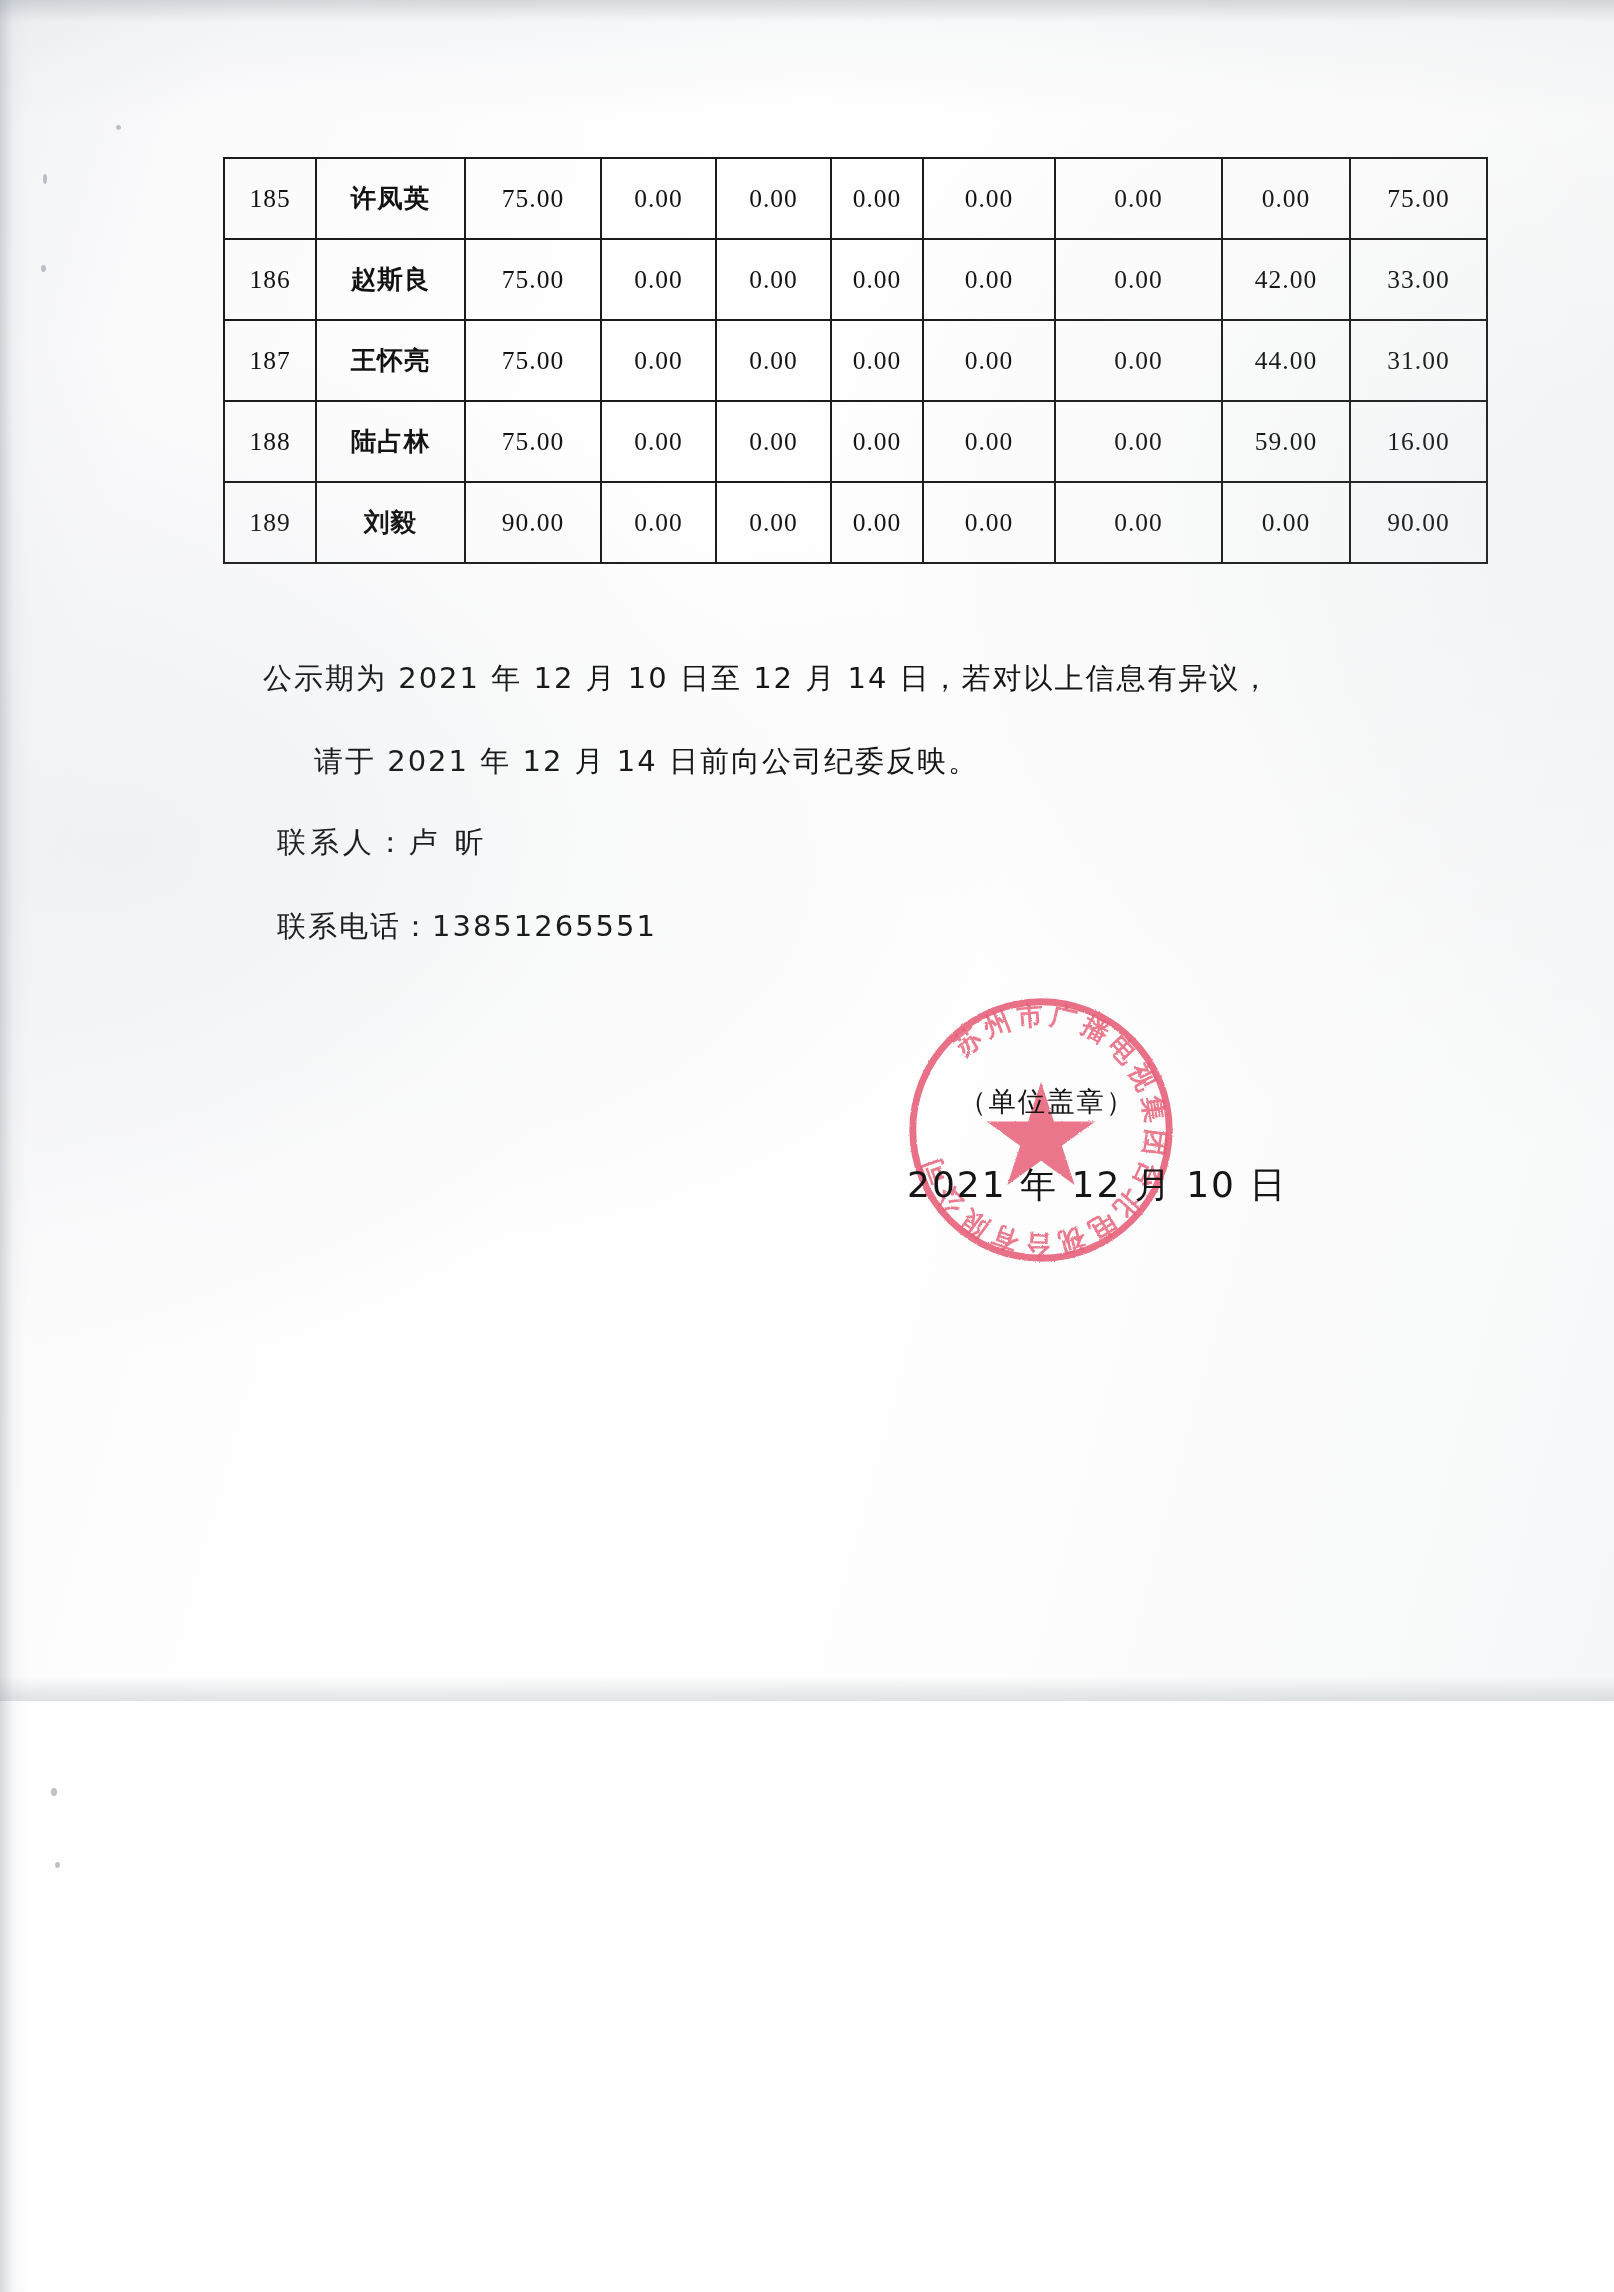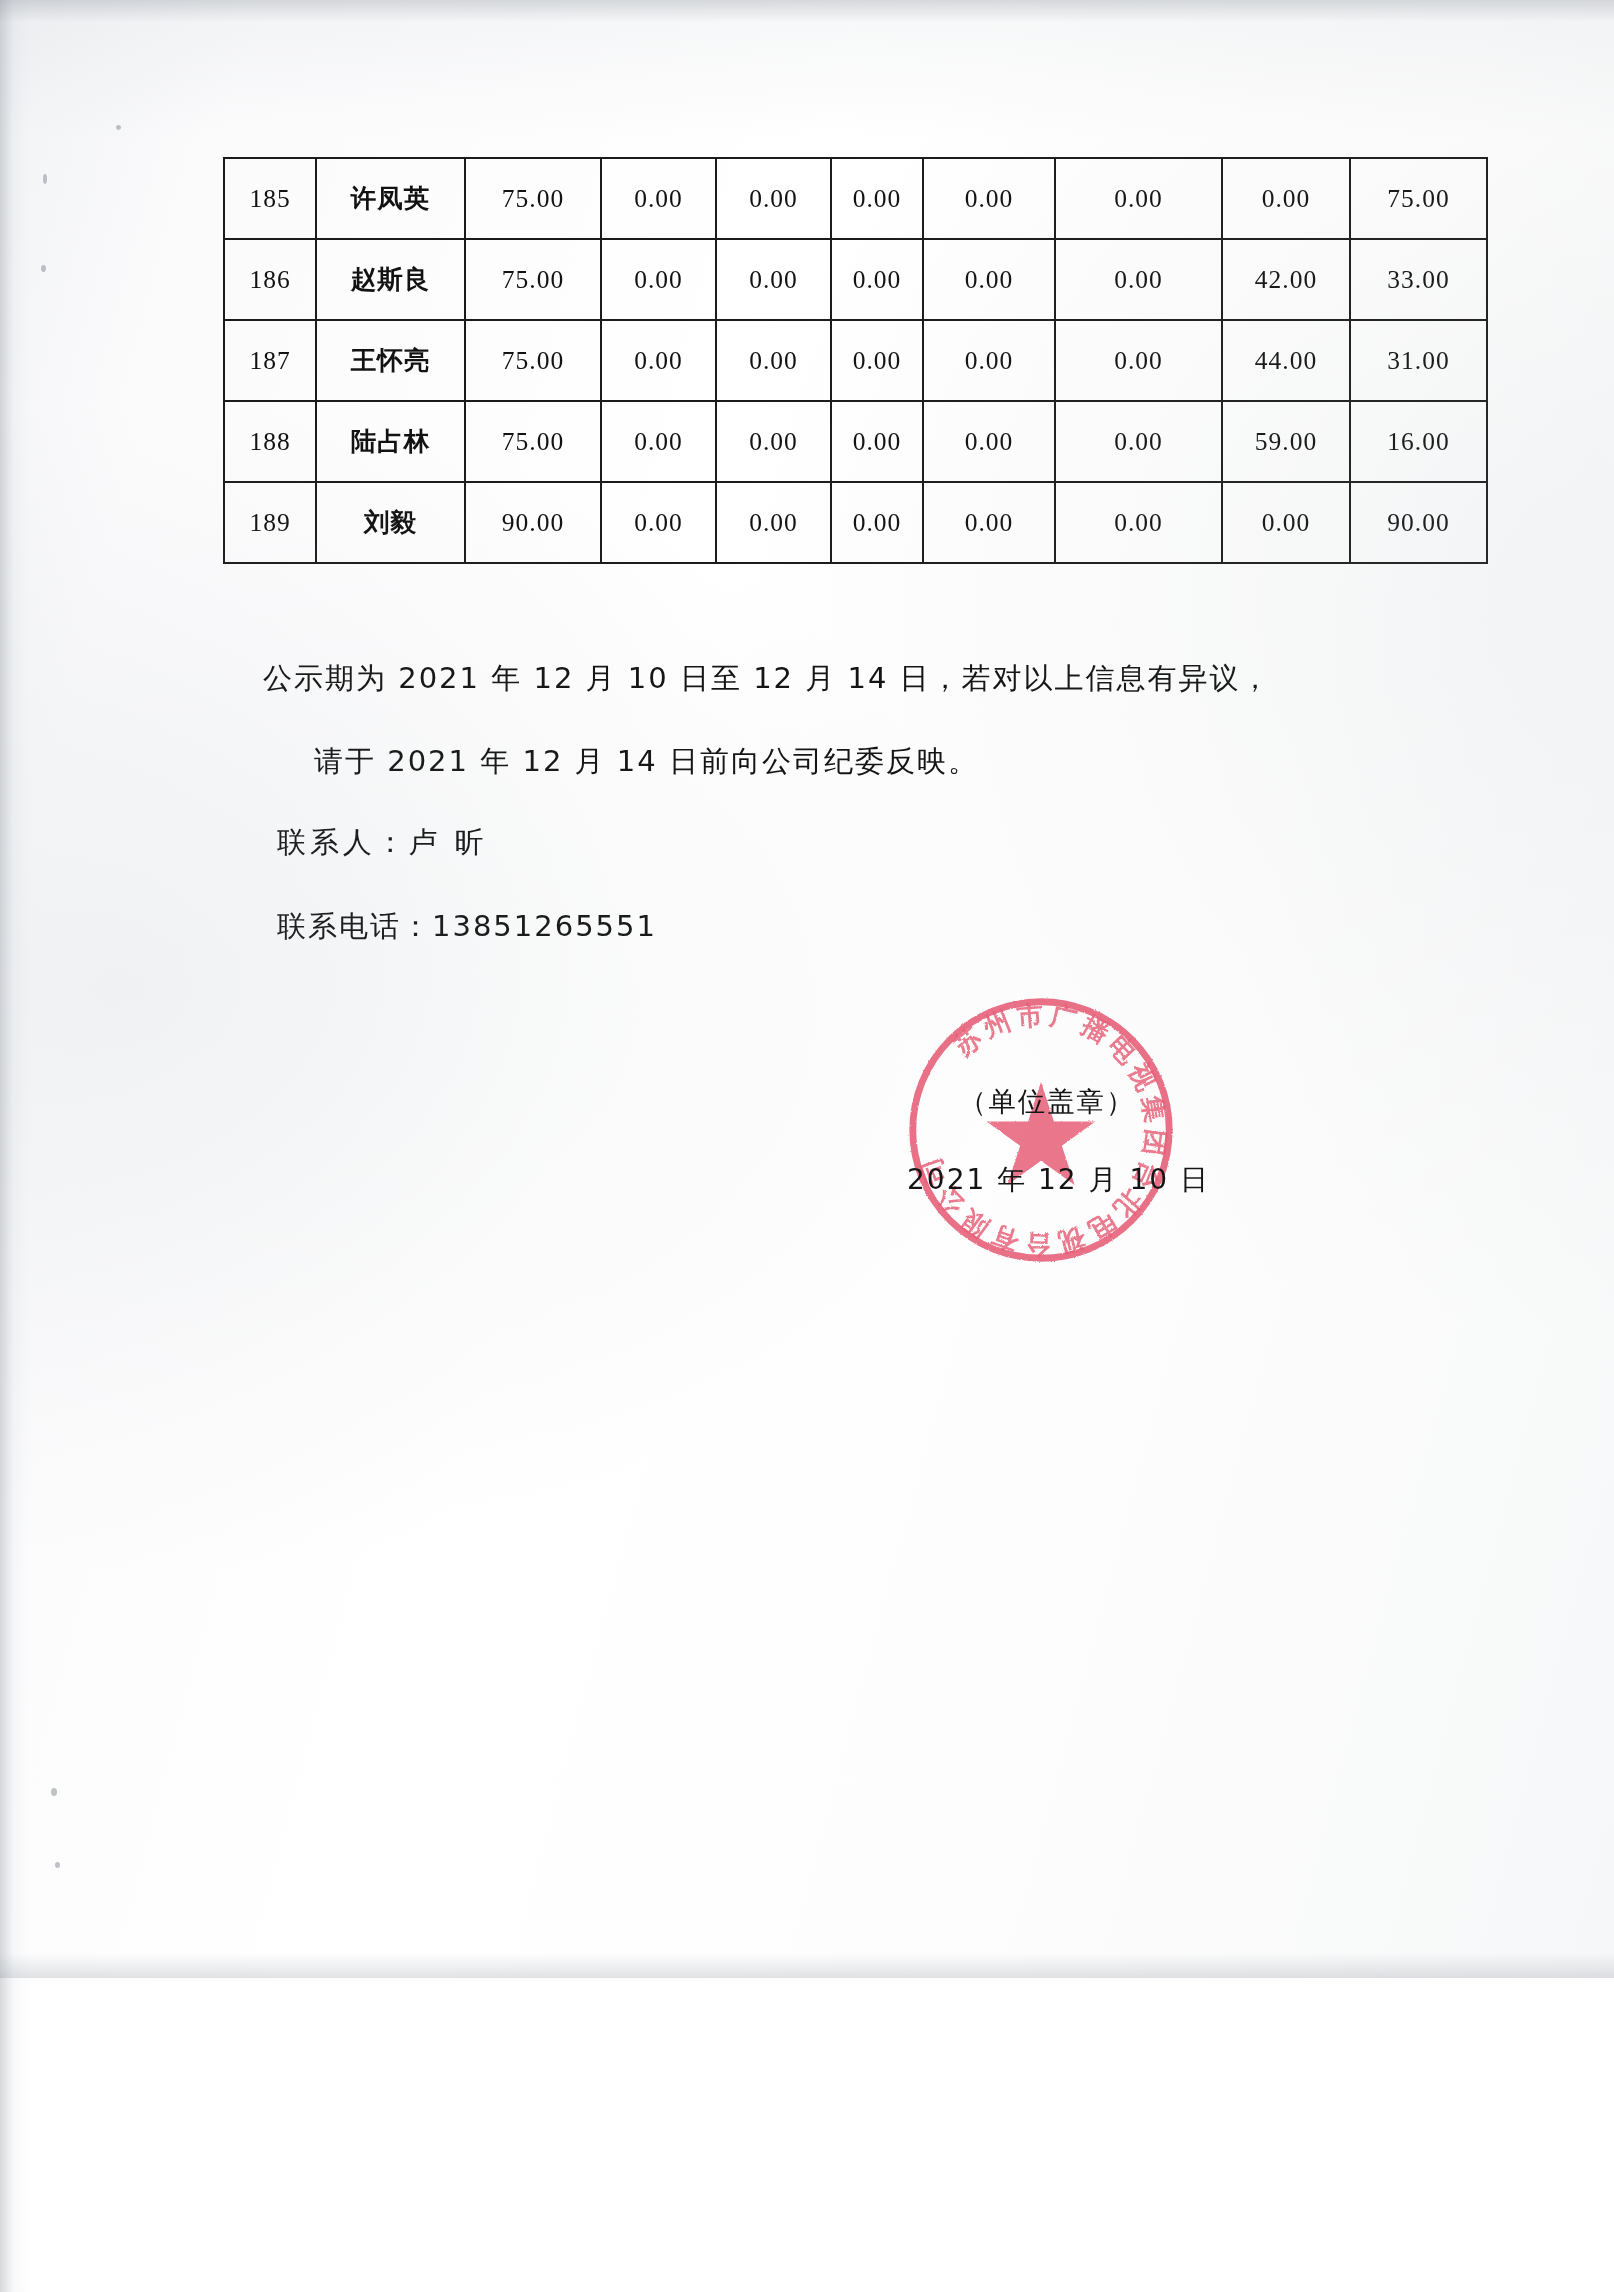--- a/index.html
+++ b/index.html
@@ -13,21 +13,21 @@
     font-family: "Liberation Serif", serif;
     position: relative;
     overflow: hidden;
   }
 
   
   .page {
     position: absolute;
     left: 0; top: 0;
     width: 1614px;
-    height: 1978px;
+    height: 1701px;
     background:
       linear-gradient(105deg, #f2f3f5 0%, #fbfbfc 12%, #ffffff 40%, #fdfdfd 70%, #f6f7f8 100%);
   }
   .page::after {
     content: "";
     position: absolute;
     left: 0; top: 0; right: 0; bottom: 0;
     background:
       radial-gradient(ellipse at 8% 50%, rgba(160,168,178,0.13) 0%, rgba(255,255,255,0) 42%),
       radial-gradient(ellipse at 97% 30%, rgba(170,178,188,0.10) 0%, rgba(255,255,255,0) 38%),
@@ -124,21 +124,21 @@
   .sig {
     position: absolute;
     font-family: "DejaVu Sans", sans-serif;
     font-size: 27.4px;
     color: #151515;
     letter-spacing: 2px;
     white-space: nowrap;
     z-index: 4;
   }
   .sig-seal-label { left: 959px; top: 1084px; }
-  .sig-date { left: 907px; top: 1161px; font-size: 28px; }
+  .sig-date { left: 907px; top: 1161px; font-size: 36px; }
 
   
   .seal {
     position: absolute;
     left: 903px;
     top: 992px;
     width: 276px;
     height: 276px;
     z-index: 2;
     opacity: .92;

